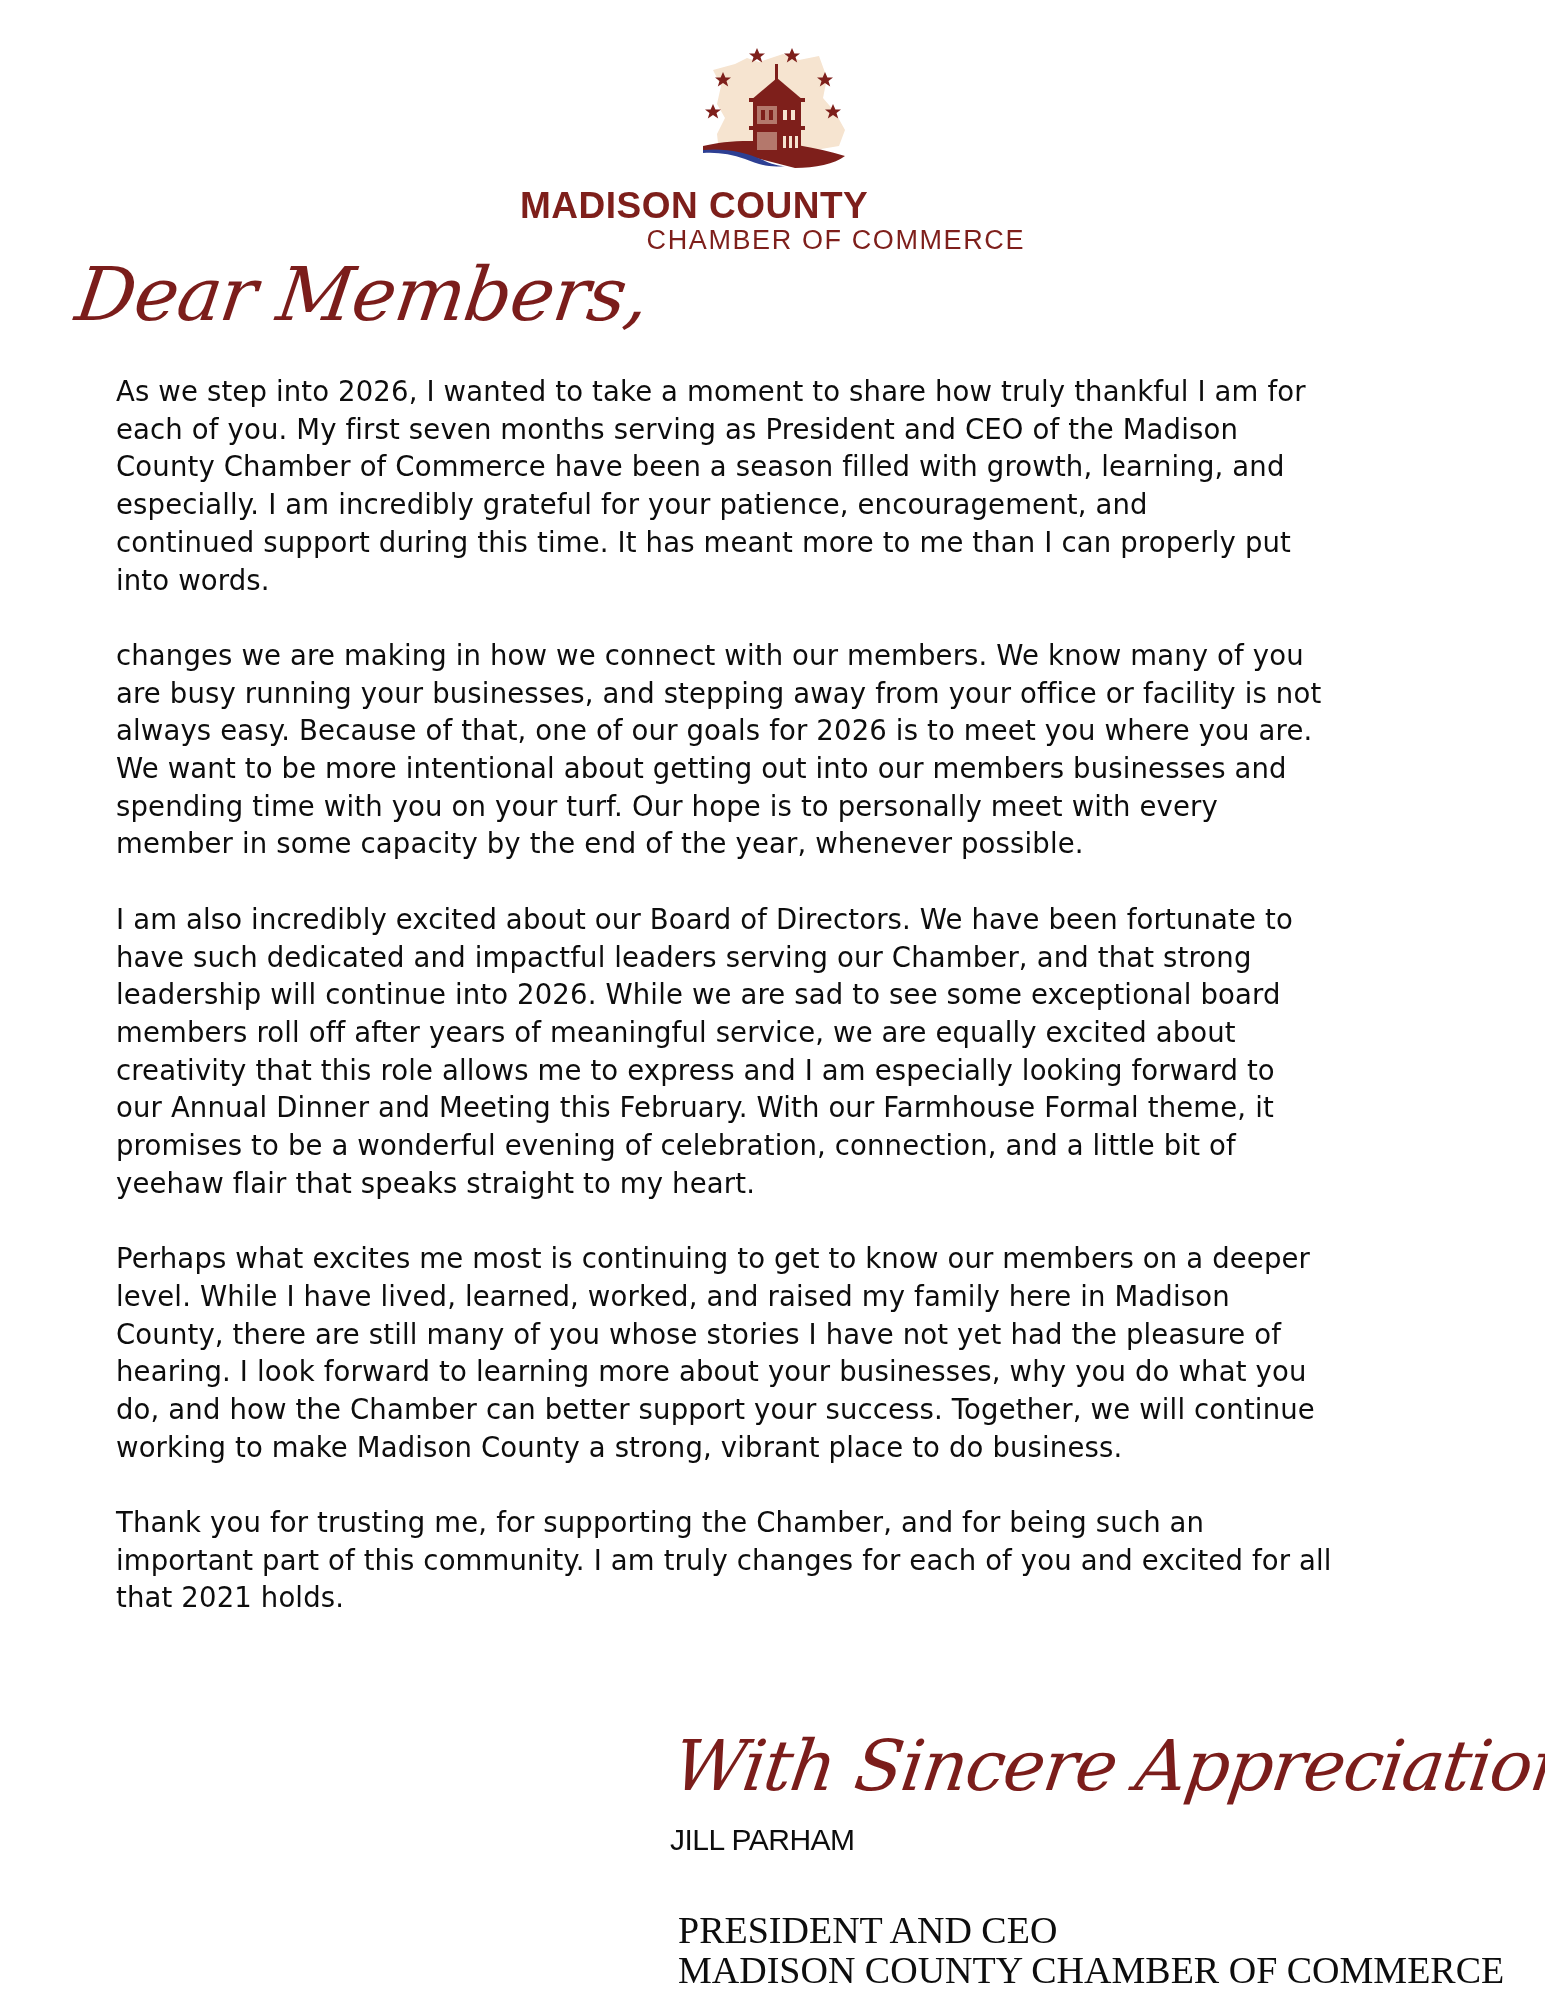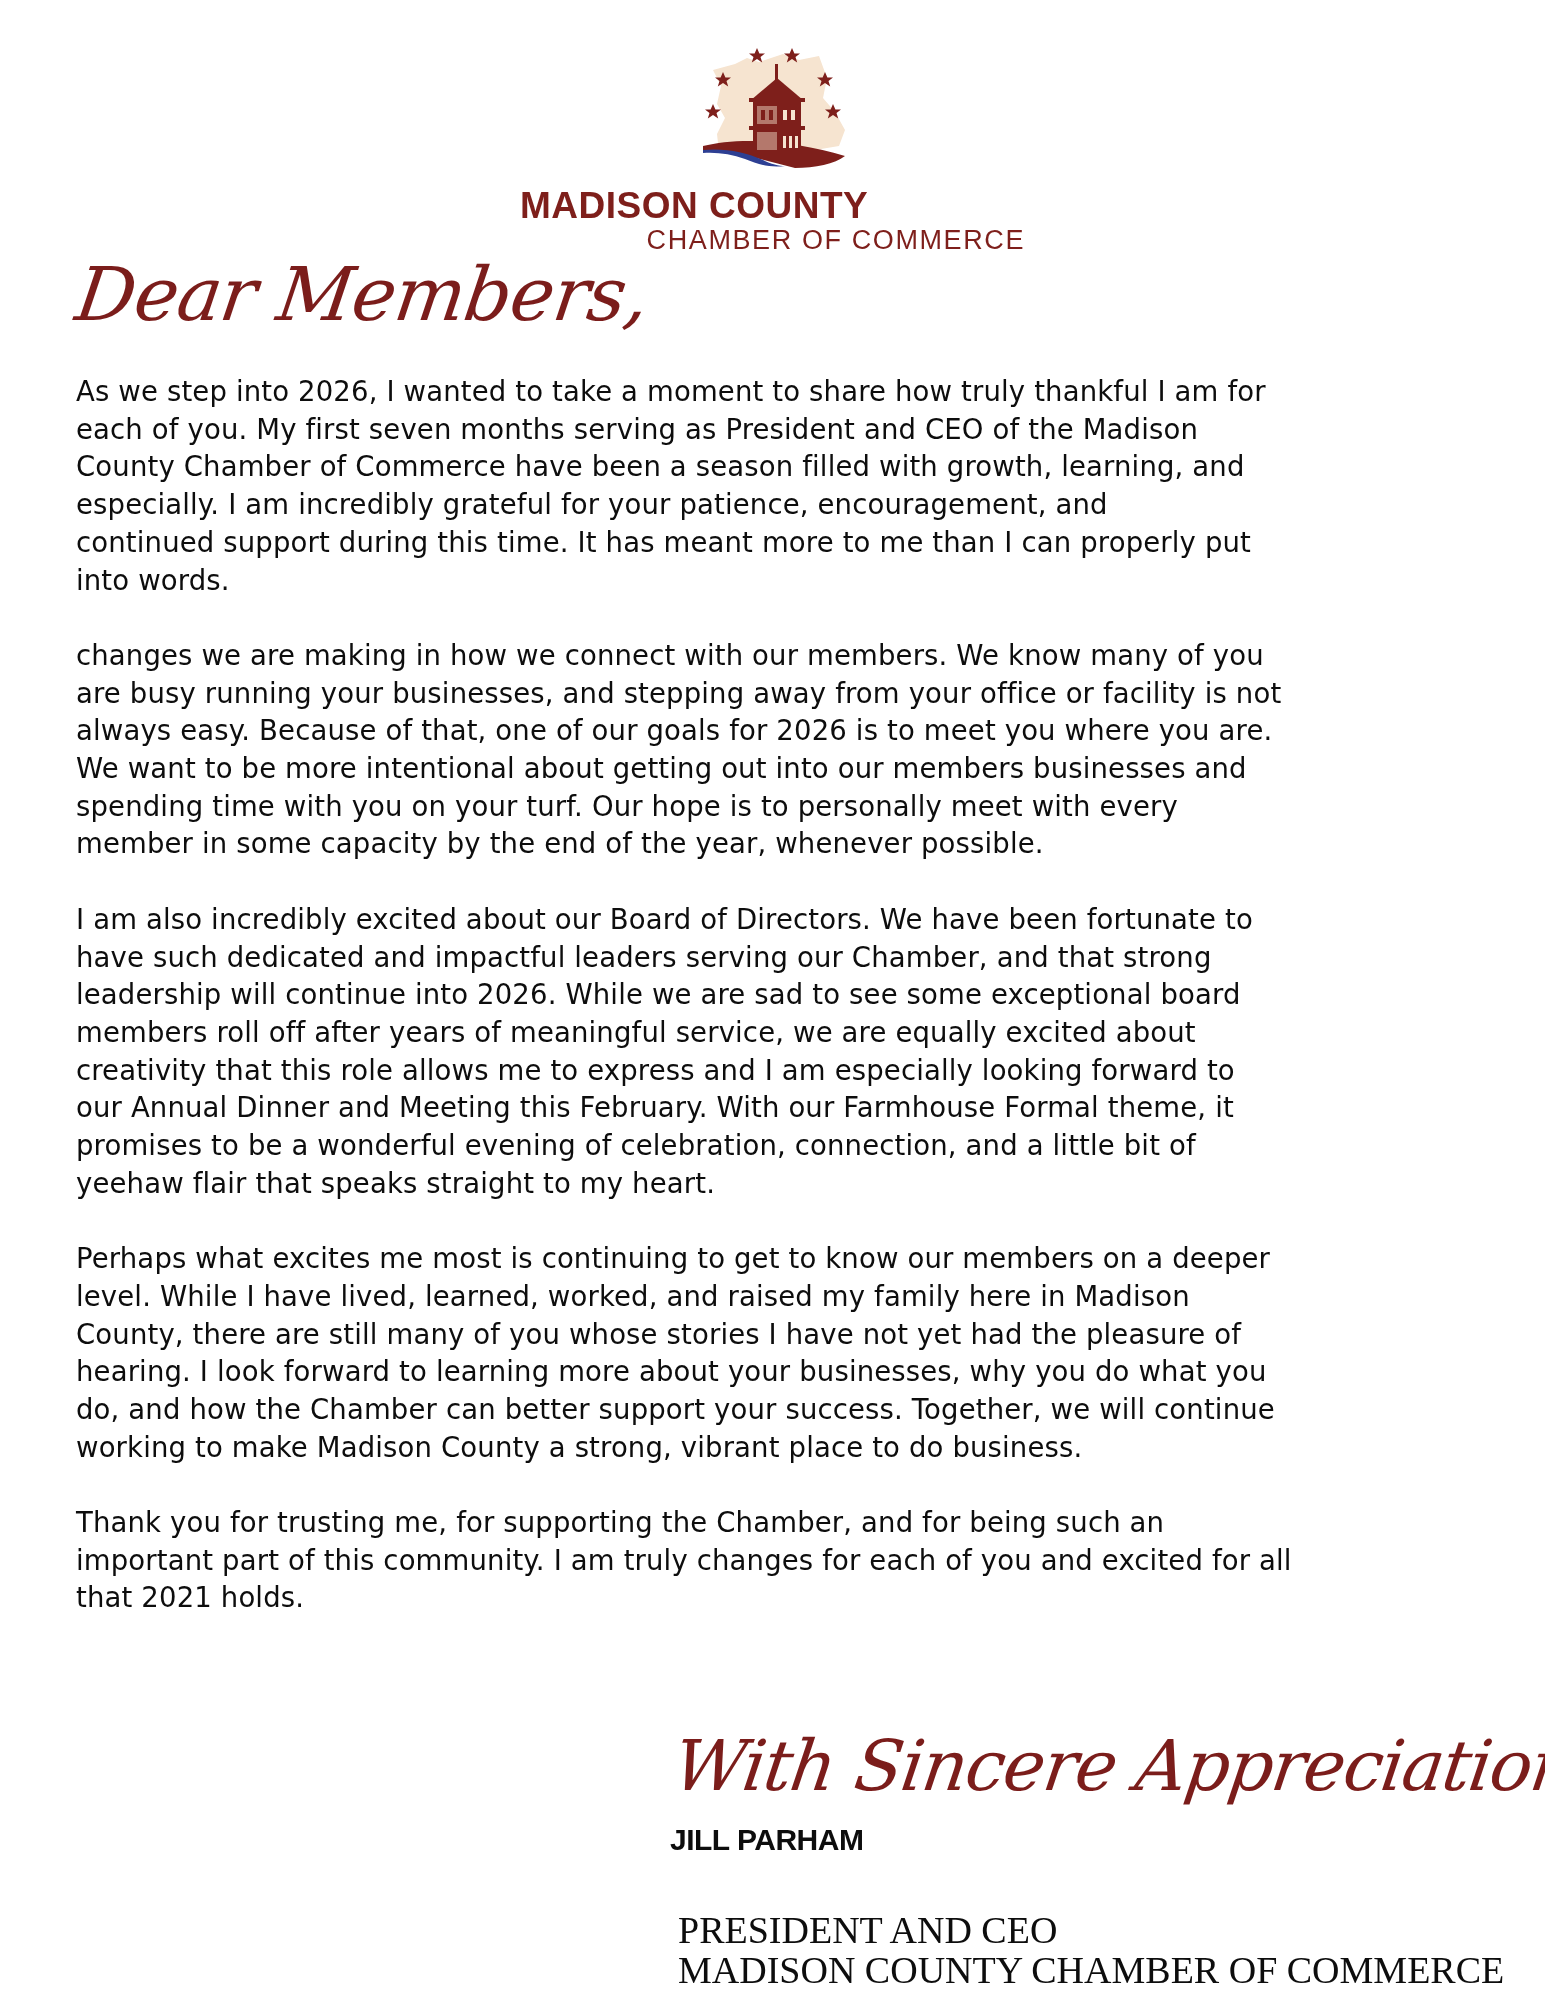--- a/index.html
+++ b/index.html
@@ -65,27 +65,27 @@
   }
 
   
   .letter-body {
     left: 76px; top: 373px; width: 1420px;
     font-size: 27.5px;
     line-height: 37.7px;
     letter-spacing: 0.15px;
   }
   .para { margin: 0 0 37.7px 0; }
-  .para .line { display: block; white-space: nowrap; }
+  .para .line { display: block; white-space: nowrap; margin-left: 40px; }
 
   
   .sig-name {
     left: 670px; top: 1822px;
     font-family: "Liberation Sans", sans-serif;
-    font-weight: bold;
+    font-weight: normal;
     font-size: 30px;
     line-height: 36px;
     color: #0d0d0d;
     letter-spacing: -0.5px;
     white-space: nowrap;
   }
   .sig-title {
     left: 678px; top: 1863px;
     font-family: Liberation Serif, serif;
     font-size: 38px;

